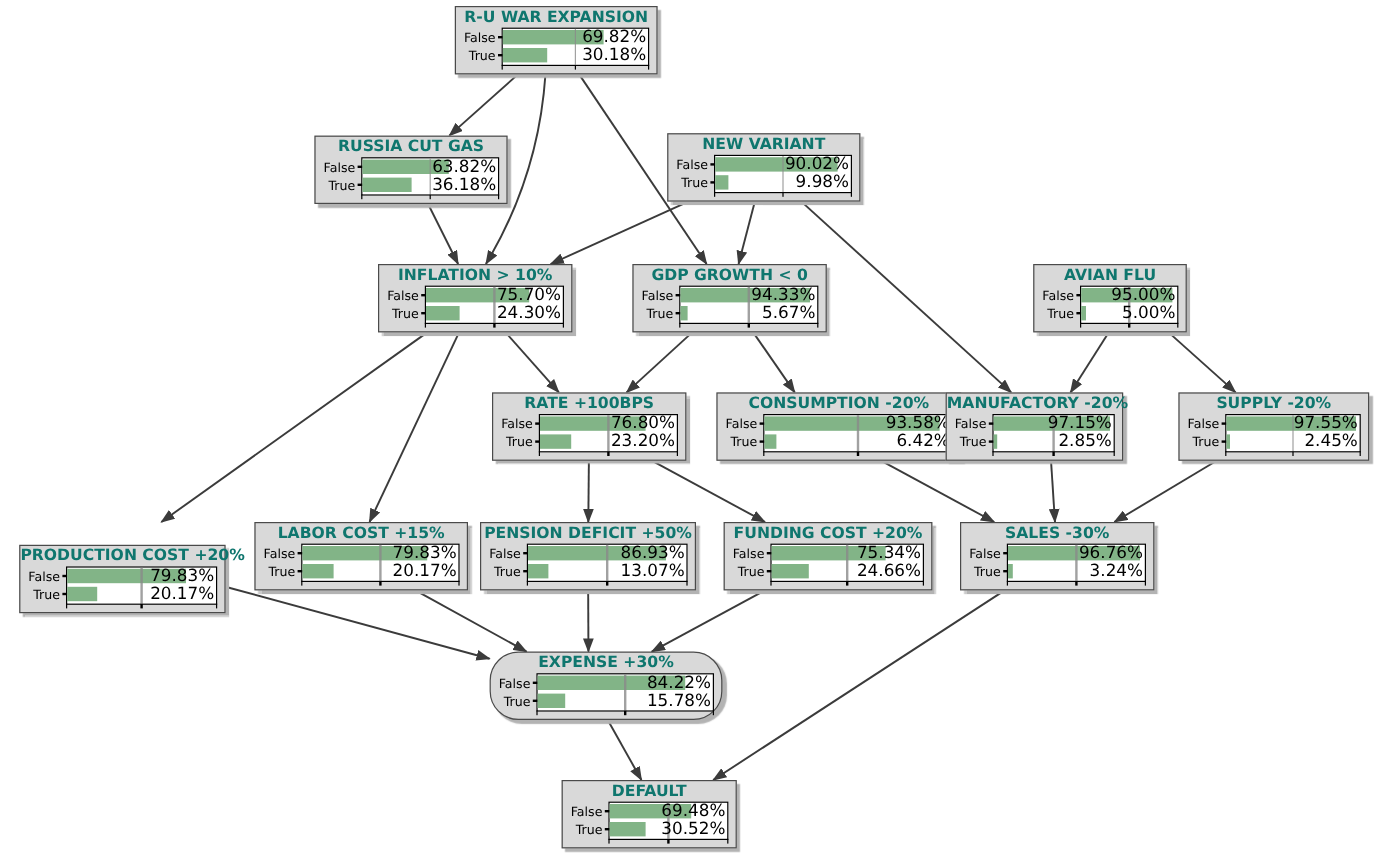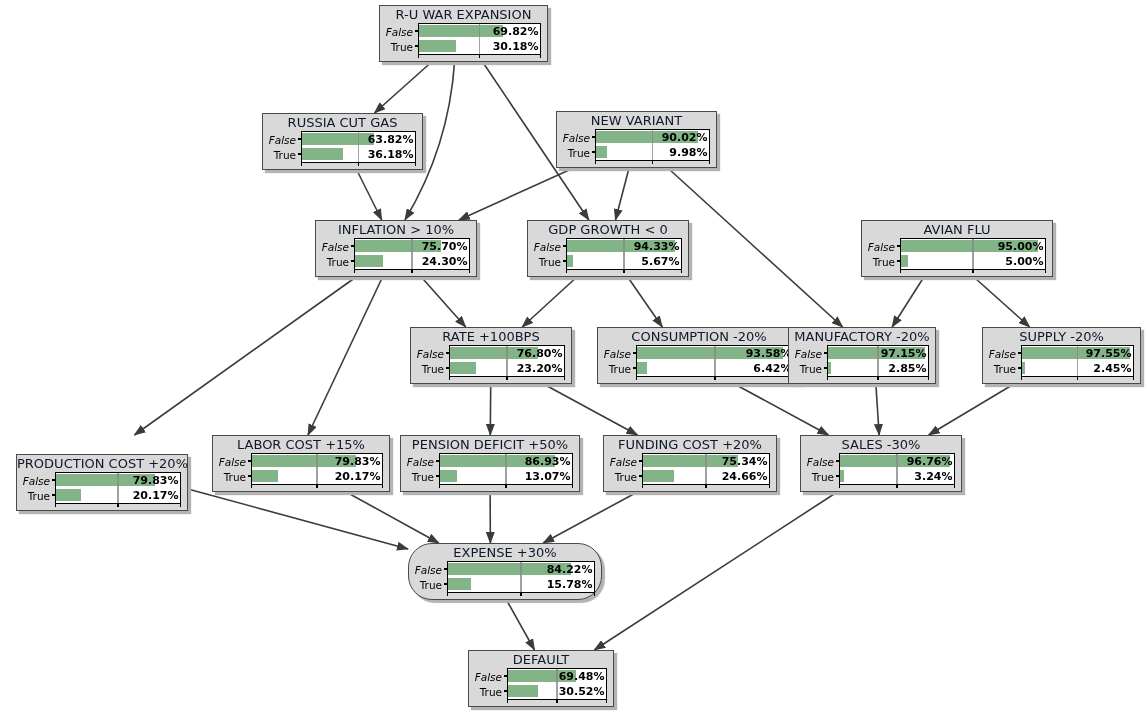--- a/index.html
+++ b/index.html
@@ -9,42 +9,42 @@
   }
   svg.edges { position:absolute; left:0; top:0; z-index:1; }
   .node {
     position:absolute; height:57px; box-sizing:border-box; z-index:2;
     background:var(--node-bg,#d9d9d9);
     border:1.4px solid var(--node-border,#4a4a4a);
     box-shadow:3px 3px 1px var(--node-shadow,#b3b3b3);
   }
   .node-title {
     position:absolute; top:0.5px; left:0; right:0; text-align:center;
-    font-size:13px; line-height:15px; color:#0f172a; white-space:nowrap;
+    font-size:13px; line-height:15px; color:#0f766e; white-space:nowrap;font-weight:bold;
   }
   .rowlabel {
     position:absolute; left:0; width:33px; text-align:right;
     font-size:10.5px; line-height:12px; color:#000;
   }
-  .rl-false { top:19.5px;font-style:italic; }
+  .rl-false { top:19.5px; }
   .rl-true  { top:34.5px; }
   .plot {
     position:absolute; left:38px; right:6px; top:16.5px; height:32px;
     background:#ffffff; border:1px solid #000000; box-sizing:border-box;
   }
   .gridline {
     position:absolute; left:calc(50% - 0.75px); top:0; bottom:0; width:1.5px;
     background:var(--grid,#8a8a8a); opacity:0.8; z-index:3;
   }
   .bar { position:absolute; left:0; height:12px; background:var(--bar,#82b487); z-index:1; }
   .bar-false { top:1.5px; }
   .bar-true  { top:16.5px; }
   .pct {
-    position:absolute; right:1.5px; font-size:11px; line-height:13px;
-    color:#000; z-index:4; white-space:nowrap;font-weight:bold;
+    position:absolute; right:1.5px; font-size:14px; line-height:13px;
+    color:#000; z-index:4; white-space:nowrap;
   }
   .pct-false { top:1px; }
   .pct-true  { top:16px; }
   .ytick { position:absolute; right:100%; width:4px; height:1.2px; background:#000; }
   .yt-false { top:6.9px; }
   .yt-true  { top:21.9px; }
   .xtick { position:absolute; top:100%; width:1.2px; height:4px; background:#000; }
   .xt-0   { left:-1px; }
   .xt-50  { left:calc(50% - 0.6px); }
   .xt-100 { left:calc(100% - 0.5px); }
@@ -167,21 +167,21 @@
       <div class="gridline"></div>
       <div class="pct pct-false">94.33%</div>
       <div class="pct pct-true">5.67%</div>
       <div class="ytick yt-false"></div>
       <div class="ytick yt-true"></div>
       <div class="xtick xt-0"></div>
       <div class="xtick xt-50"></div>
       <div class="xtick xt-100"></div>
     </div>
   </div>
-      <div class="node" style="left: 861px; top: 220px; width: 192px;">
+      <div class="node" style="left: 861px; top: 220px; width: 128px;">
     <div class="node-title">AVIAN FLU</div>
     <div class="rowlabel rl-false">False</div>
     <div class="rowlabel rl-true">True</div>
     <div class="plot">
       <div class="bar bar-false" style="width: 95%;"></div>
       <div class="bar bar-true" style="width: 5%;"></div>
       <div class="gridline"></div>
       <div class="pct pct-false">95.00%</div>
       <div class="pct pct-true">5.00%</div>
       <div class="ytick yt-false"></div>

